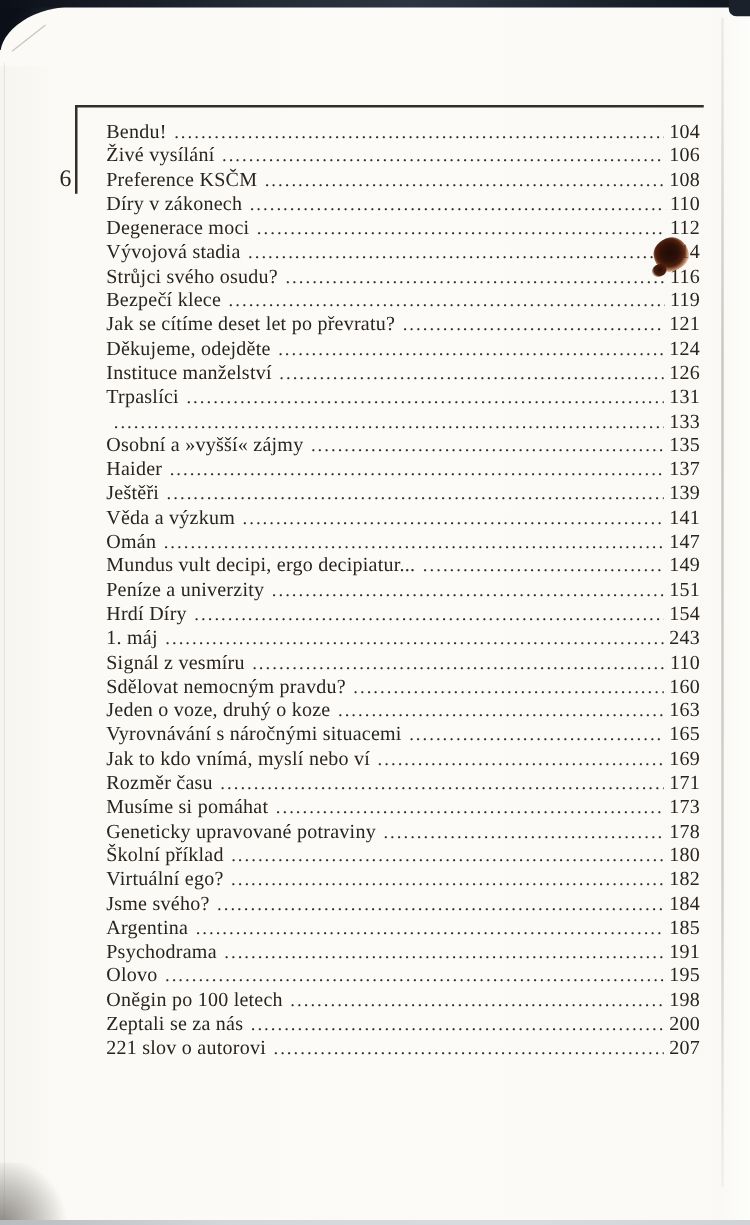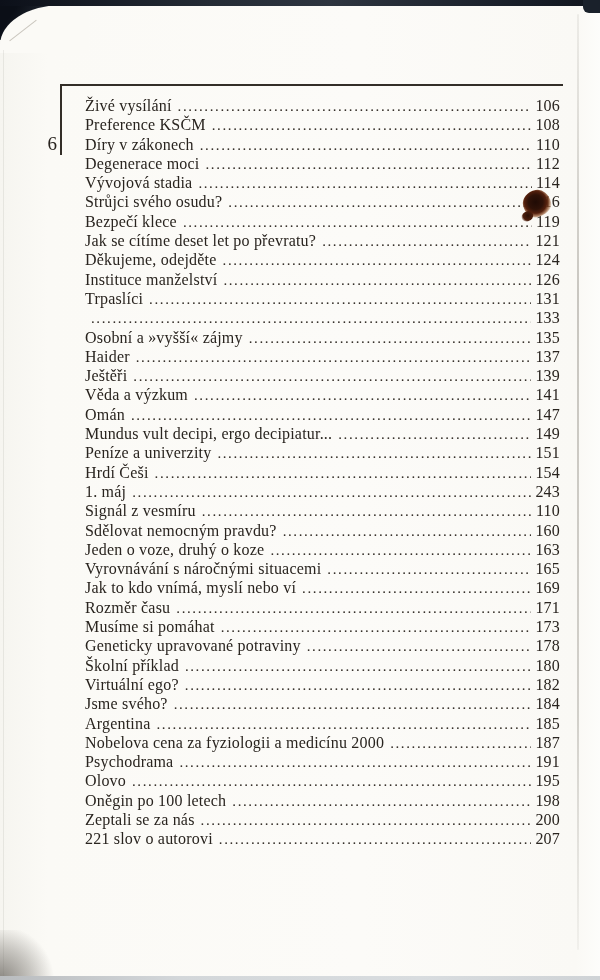--- a/index.html
+++ b/index.html
@@ -169,20 +169,25 @@
   <div class="page-edge-right"></div>
   <div class="page-edge-left"></div>
   <div class="curl-shadow-bl"></div>
   <div class="scan-edge-bottom"></div>
 
   <div class="header-rule"></div>
   <div class="header-rule-descender"></div>
   <div class="folio">6</div>
 
   <div class="toc">
+  <div class="toc-row">
+    <span class="toc-title">Bendu!</span>
+    <span class="toc-leader"></span>
+    <span class="toc-page">104</span>
+  </div>
 
   <div class="toc-row">
     <span class="toc-title">Živé vysílání</span>
     <span class="toc-leader"></span>
     <span class="toc-page">106</span>
   </div>
 
   <div class="toc-row">
     <span class="toc-title">Preference KSČM</span>
     <span class="toc-leader"></span>
@@ -284,21 +289,21 @@
     <span class="toc-page">149</span>
   </div>
 
   <div class="toc-row">
     <span class="toc-title">Peníze a univerzity</span>
     <span class="toc-leader"></span>
     <span class="toc-page">151</span>
   </div>
 
   <div class="toc-row">
-    <span class="toc-title">Hrdí Češi</span>
+    <span class="toc-title">Hrdí Díry</span>
     <span class="toc-leader"></span>
     <span class="toc-page">154</span>
   </div>
 
   <div class="toc-row">
     <span class="toc-title">1. máj</span>
     <span class="toc-leader"></span>
     <span class="toc-page">243</span>
   </div>
 
@@ -368,25 +373,20 @@
     <span class="toc-leader"></span>
     <span class="toc-page">184</span>
   </div>
 
   <div class="toc-row">
     <span class="toc-title">Argentina</span>
     <span class="toc-leader"></span>
     <span class="toc-page">185</span>
   </div>
 
-  <div class="toc-row">
-    <span class="toc-title">Nobelova cena za fyziologii a medicínu 2000</span>
-    <span class="toc-leader"></span>
-    <span class="toc-page">187</span>
-  </div>
 
   <div class="toc-row">
     <span class="toc-title">Psychodrama</span>
     <span class="toc-leader"></span>
     <span class="toc-page">191</span>
   </div>
 
 
   <div class="toc-row">
     <span class="toc-title">Olovo</span>

